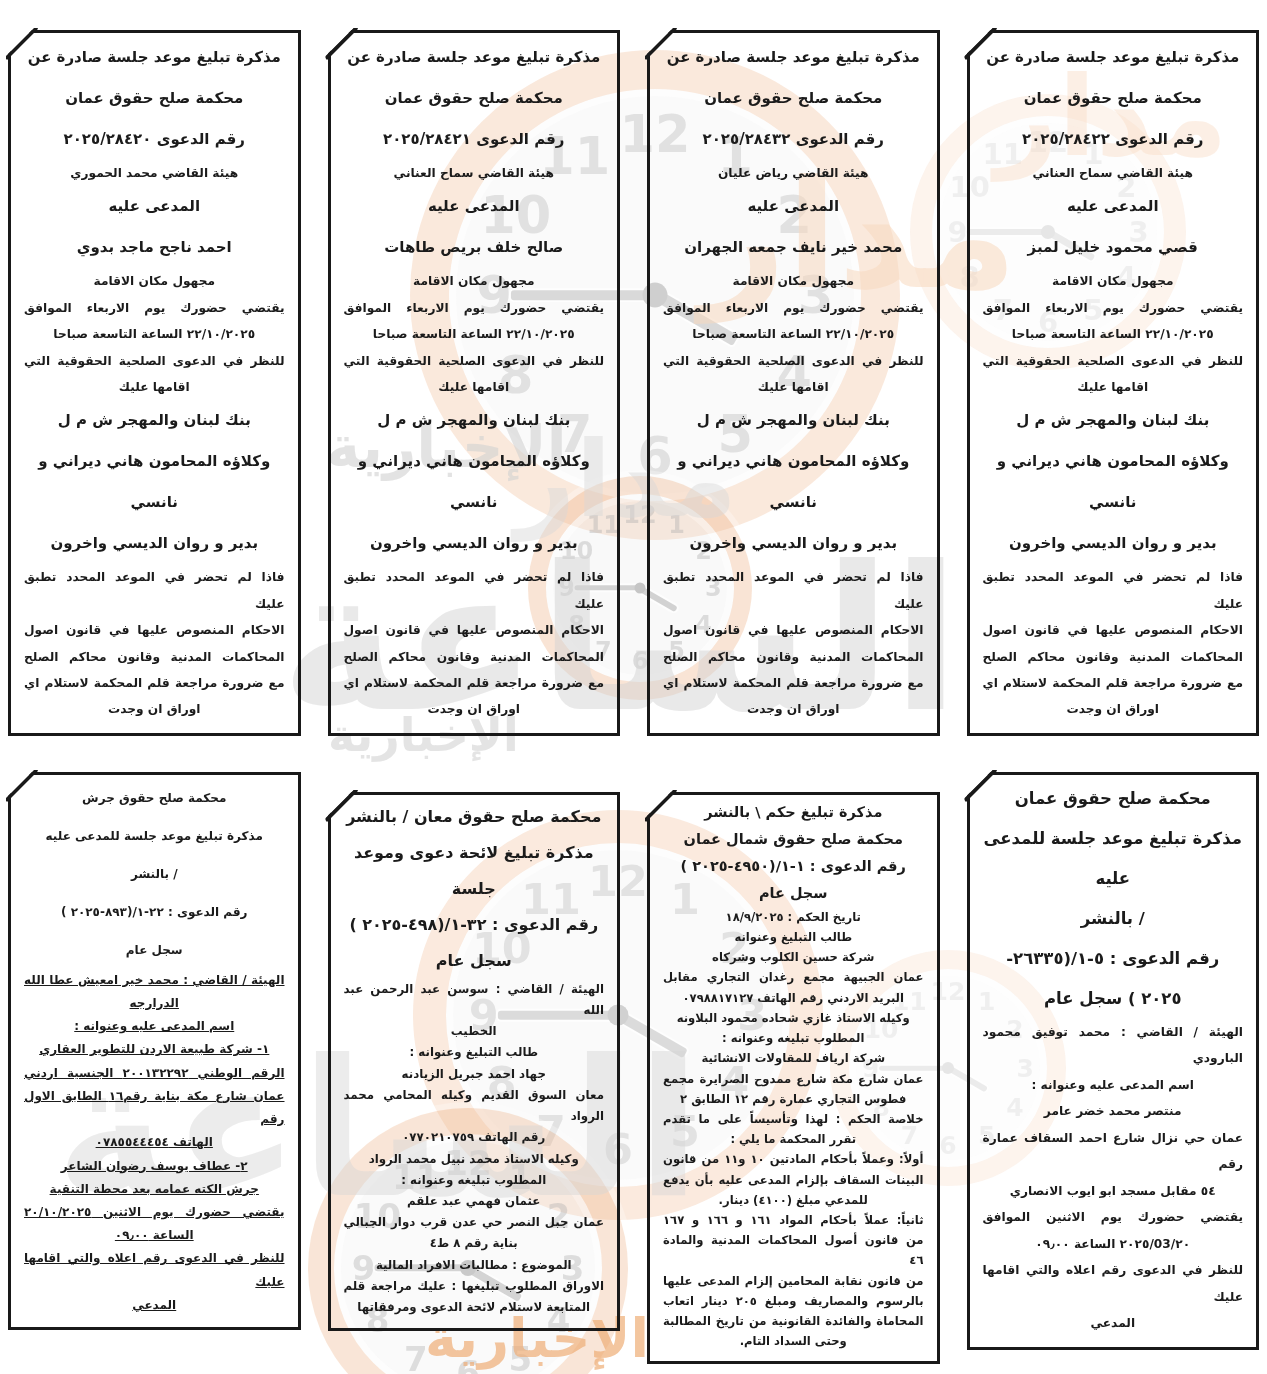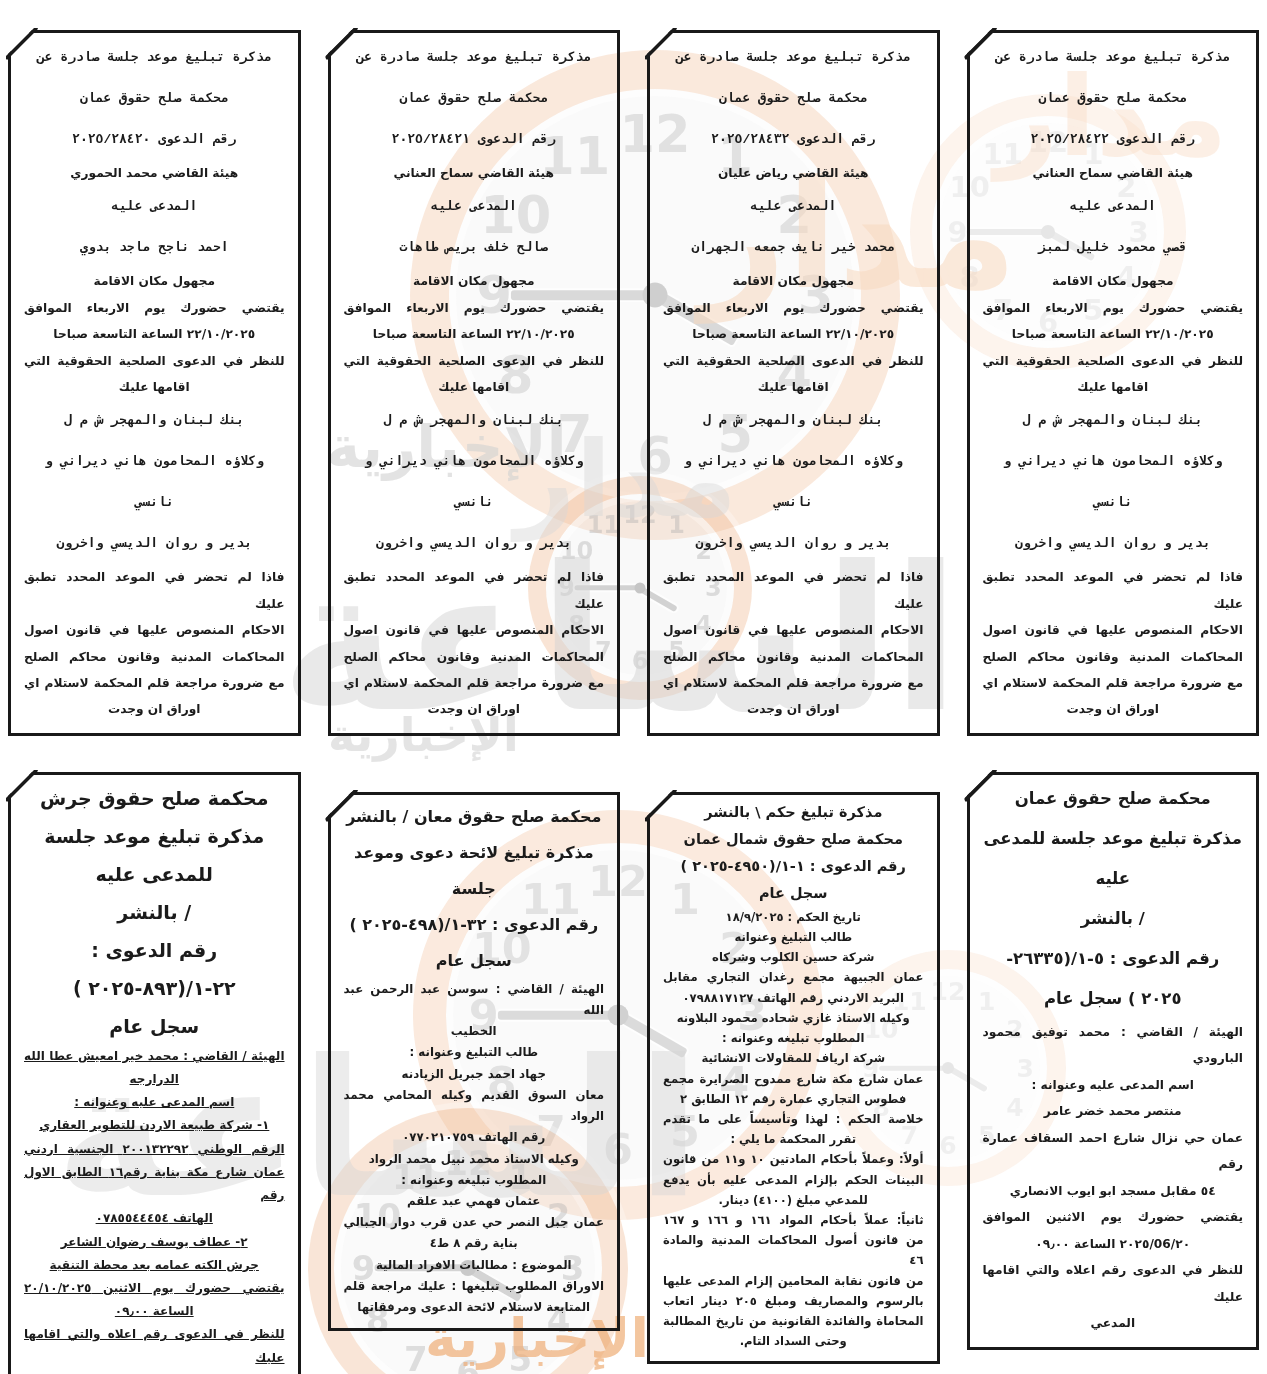--- a/index.html
+++ b/index.html
@@ -27,30 +27,30 @@
           padding:4px 13px 10px;color:#1b1b1b;font-weight:bold;
           clip-path:polygon(26px -2px, calc(100% + 2px) -2px, calc(100% + 2px) calc(100% + 2px),
                             -2px calc(100% + 2px), -2px 26px);}
   .notice::before{content:"";position:absolute;top:8px;left:-12px;width:44px;height:3.5px;
           background:#191919;transform:rotate(-45deg);}
   .ln{direction:rtl;}
   .t{text-align:center;}
   .s{text-align:center;}
   .j{text-align:justify;text-align-last:justify;}
   .notice-5,.notice-6{margin-top:20px;}
-  .notice-0 .t,.notice-1 .t,.notice-2 .t,.notice-3 .t{font-size:13px;line-height:41px;font-family:Liberation Mono, monospace;}
+  .notice-0 .t,.notice-1 .t,.notice-2 .t,.notice-3 .t{font-size:15px;line-height:41px;}
   .notice-0 .s,.notice-0 .j,.notice-1 .s,.notice-1 .j,
   .notice-2 .s,.notice-2 .j,.notice-3 .s,.notice-3 .j{font-size:12.2px;line-height:26.4px;}
   .notice-4 .t{font-size:16.5px;line-height:40px;}
   .notice-4 .s,.notice-4 .j{font-size:12.2px;line-height:26.5px;}
   .notice-5 .t{font-size:14.5px;line-height:27px;}
   .notice-5 .s,.notice-5 .j{font-size:11.6px;line-height:20.2px;}
   .notice-6 .t{font-size:16px;line-height:36px;}
   .notice-6 .s,.notice-6 .j{font-size:11.8px;line-height:21.2px;}
-  .notice-7 .t{font-size:19px;line-height:38px;}
+  .notice-7 .t{font-size:12px;line-height:38px;}
   .notice-7 .s,.notice-7 .j{font-size:12px;line-height:23.2px;text-decoration:underline;}
 </style>
 </head>
 <body>
 
 <div class="page">
   <div class="wm" id="watermark" aria-hidden="true">
       <div class="wm-clock" style="left: 410px; top: 50px; width: 412px; height: 412px; opacity: 0.42; border-width: 39px;">
         <span class="wm-num" style="left: 286.34px; top: 66.847px; font-size: 51px;">1</span>
         <span class="wm-num" style="left: 345.153px; top: 125.66px; font-size: 51px;">2</span>
@@ -252,21 +252,21 @@
         <div class="ln t">مذكرة تبليغ موعد جلسة للمدعى عليه</div>
         <div class="ln t">/ بالنشر</div>
         <div class="ln t">رقم الدعوى : ٥-١/(٢٦٣٣٥-</div>
         <div class="ln t">٢٠٢٥ ) سجل عام</div>
         <div class="ln j">الهيئة / القاضي : محمد توفيق محمود البارودي</div>
         <div class="ln s">اسم المدعى عليه وعنوانه :</div>
         <div class="ln s">منتصر محمد خضر عامر</div>
         <div class="ln j">عمان حي نزال شارع احمد السقاف عمارة رقم</div>
         <div class="ln s">٥٤ مقابل مسجد ابو ايوب الانصاري</div>
         <div class="ln j">يقتضي حضورك يوم الاثنين الموافق</div>
-        <div class="ln s">٢٠/06/٢٠٢٥ الساعة ٠٩٫٠٠</div>
+        <div class="ln s">٢٠/03/٢٠٢٥ الساعة ٠٩٫٠٠</div>
         <div class="ln j">للنظر في الدعوى رقم اعلاه والتي اقامها عليك</div>
         <div class="ln s">المدعي</div>
       </div>
       <div class="notice notice-5">
         <div class="ln t">مذكرة تبليغ حكم \ بالنشر</div>
         <div class="ln t">محكمة صلح حقوق شمال عمان</div>
         <div class="ln t">رقم الدعوى : ١-١/(٤٩٥٠-٢٠٢٥ )</div>
         <div class="ln t">سجل عام</div>
         <div class="ln s">تاريخ الحكم : ١٨/٩/٢٠٢٥</div>
         <div class="ln s">طالب التبليغ وعنوانه</div>
@@ -274,21 +274,21 @@
         <div class="ln j">عمان الجبيهة مجمع رغدان التجاري مقابل</div>
         <div class="ln s">البريد الاردني رقم الهاتف ٠٧٩٨٨١٧١٢٧</div>
         <div class="ln s">وكيله الاستاذ غازي شحاده محمود البلاونه</div>
         <div class="ln s">المطلوب تبليغه وعنوانه :</div>
         <div class="ln s">شركة ارياف للمقاولات الانشائية</div>
         <div class="ln j">عمان شارع مكة شارع ممدوح الصرايرة مجمع</div>
         <div class="ln s">فطوس التجاري عمارة رقم ١٢ الطابق ٢</div>
         <div class="ln j">خلاصة الحكم : لهذا وتأسيساً على ما تقدم</div>
         <div class="ln s">تقرر المحكمة ما يلي :</div>
         <div class="ln j">أولاً: وعملاً بأحكام المادتين ١٠ و١١ من قانون</div>
-        <div class="ln j">البينات الحكم بإلزام المدعى عليه بأن يدفع</div>
+        <div class="ln j">البينات السقاف بإلزام المدعى عليه بأن يدفع</div>
         <div class="ln s">للمدعي مبلغ (٤١٠٠) دينار.</div>
         <div class="ln j">ثانياً: عملاً بأحكام المواد ١٦١ و ١٦٦ و ١٦٧</div>
         <div class="ln j">من قانون أصول المحاكمات المدنية والمادة ٤٦</div>
         <div class="ln j">من قانون نقابة المحامين إلزام المدعى عليها</div>
         <div class="ln j">بالرسوم والمصاريف ومبلغ ٢٠٥ دينار اتعاب</div>
         <div class="ln j">المحاماة والفائدة القانونية من تاريخ المطالبة</div>
         <div class="ln s">وحتى السداد التام.</div>
       </div>
       <div class="notice notice-6">
         <div class="ln t">محكمة صلح حقوق معان / بالنشر</div>

